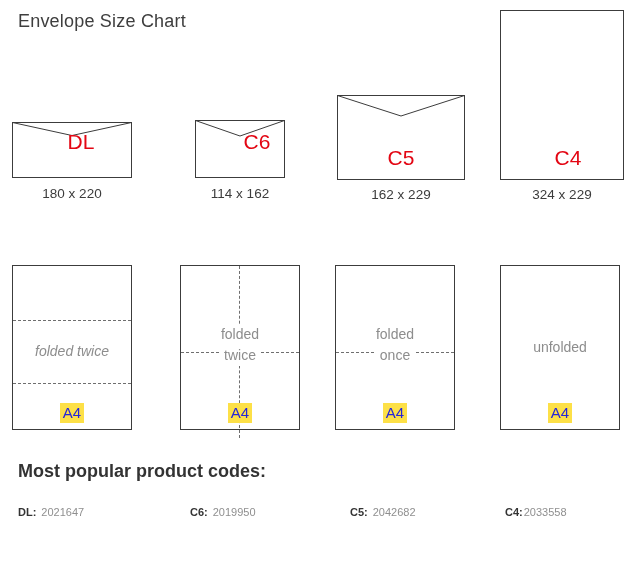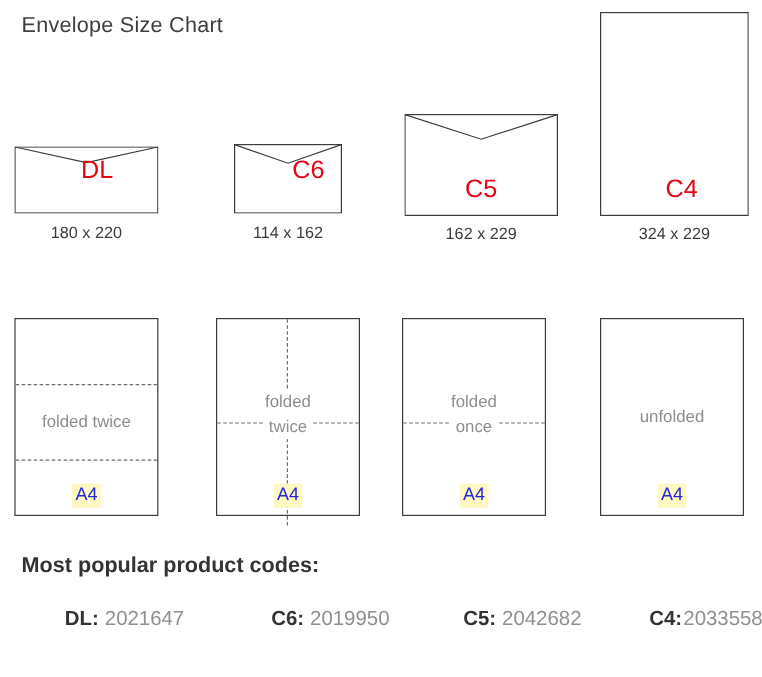--- a/index.html
+++ b/index.html
@@ -36,31 +36,31 @@
   .dash-v{position:absolute;top:0;left:58px;width:0;height:172px;border-left:1px dashed #6e6e6e;}
   .sheet1 .dash-a{top:54px;}
   .sheet1 .dash-b{top:117px;}
   .sheet2 .dash-a{top:86px;}
   .sheet3 .dash-a{top:86px;}
 
   .fold-text{position:absolute;left:0;right:0;display:flex;flex-direction:column;align-items:center;
              color:#8d8d8d;font-size:14px;line-height:21px;}
   .fold-text span{display:inline-block;background:#fff;padding:0 4px;min-height:0;}
   .fold-text span:empty{display:none;}
-  .sheet1 .fold-text{top:75px;}
+  .sheet1 .fold-text{top:75px;font-style:italic;}
   .sheet2 .fold-text{top:58px;}
   .sheet3 .fold-text{top:58px;}
   .sheet4 .fold-text{top:71px;}
 
   .a4-label{position:absolute;left:0;right:0;top:137px;text-align:center;font-size:15px;line-height:20px;color:#2626d8;}
-  .a4-label span{display:inline-block;background:#fef9c3;padding:0 3px;text-align:center;}
+  .a4-label span{display:inline-block;background:#fde047;padding:0 3px;text-align:center;}
 
   
   .footer-heading{position:absolute;left:18px;top:461px;font-size:18px;font-weight:700;color:#333333;}
-  .pcode{position:absolute;top:506px;font-size:17px;color:#8f8f8f;margin-left:36px;}
+  .pcode{position:absolute;top:506px;font-size:11px;color:#8f8f8f;}
   .pcode b{color:#333333;font-weight:700;margin-right:5px;}
   .pcode.tight b{margin-right:1px;}
   .pcode1{left:18px;}
   .pcode2{left:190px;}
   .pcode3{left:350px;}
   .pcode4{left:505px;}
 </style>
 </head>
 <body>
 

